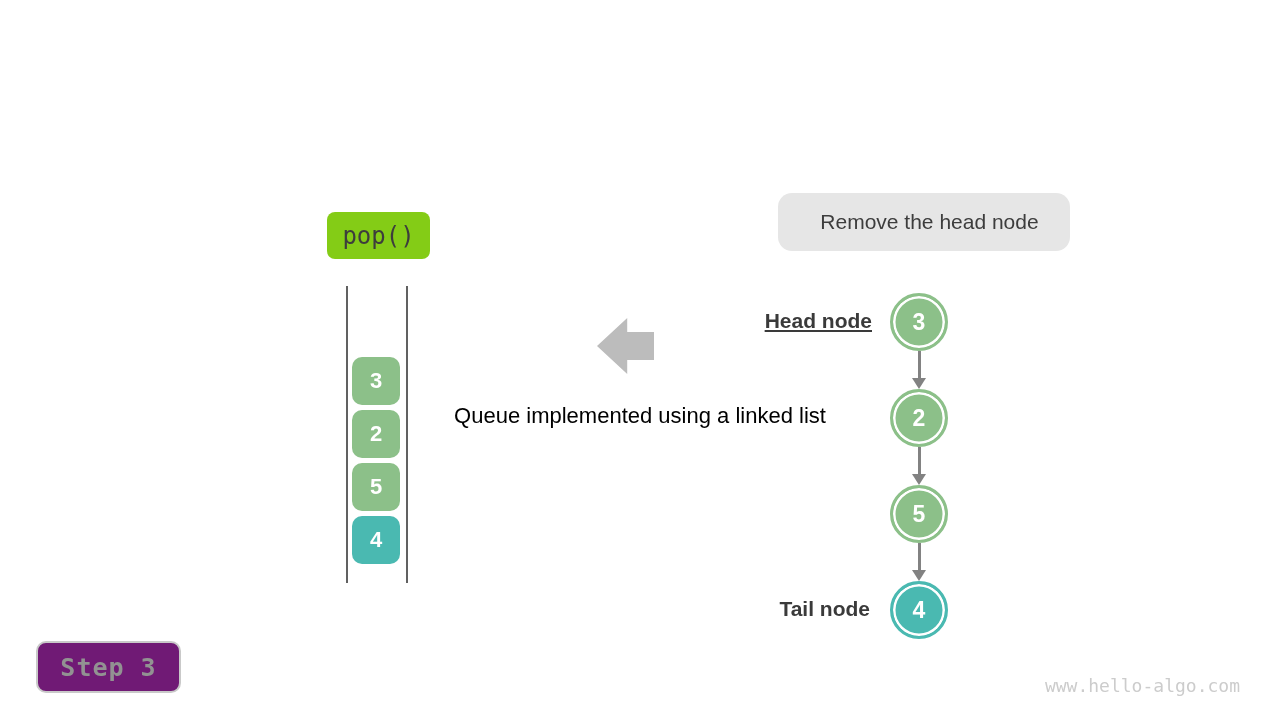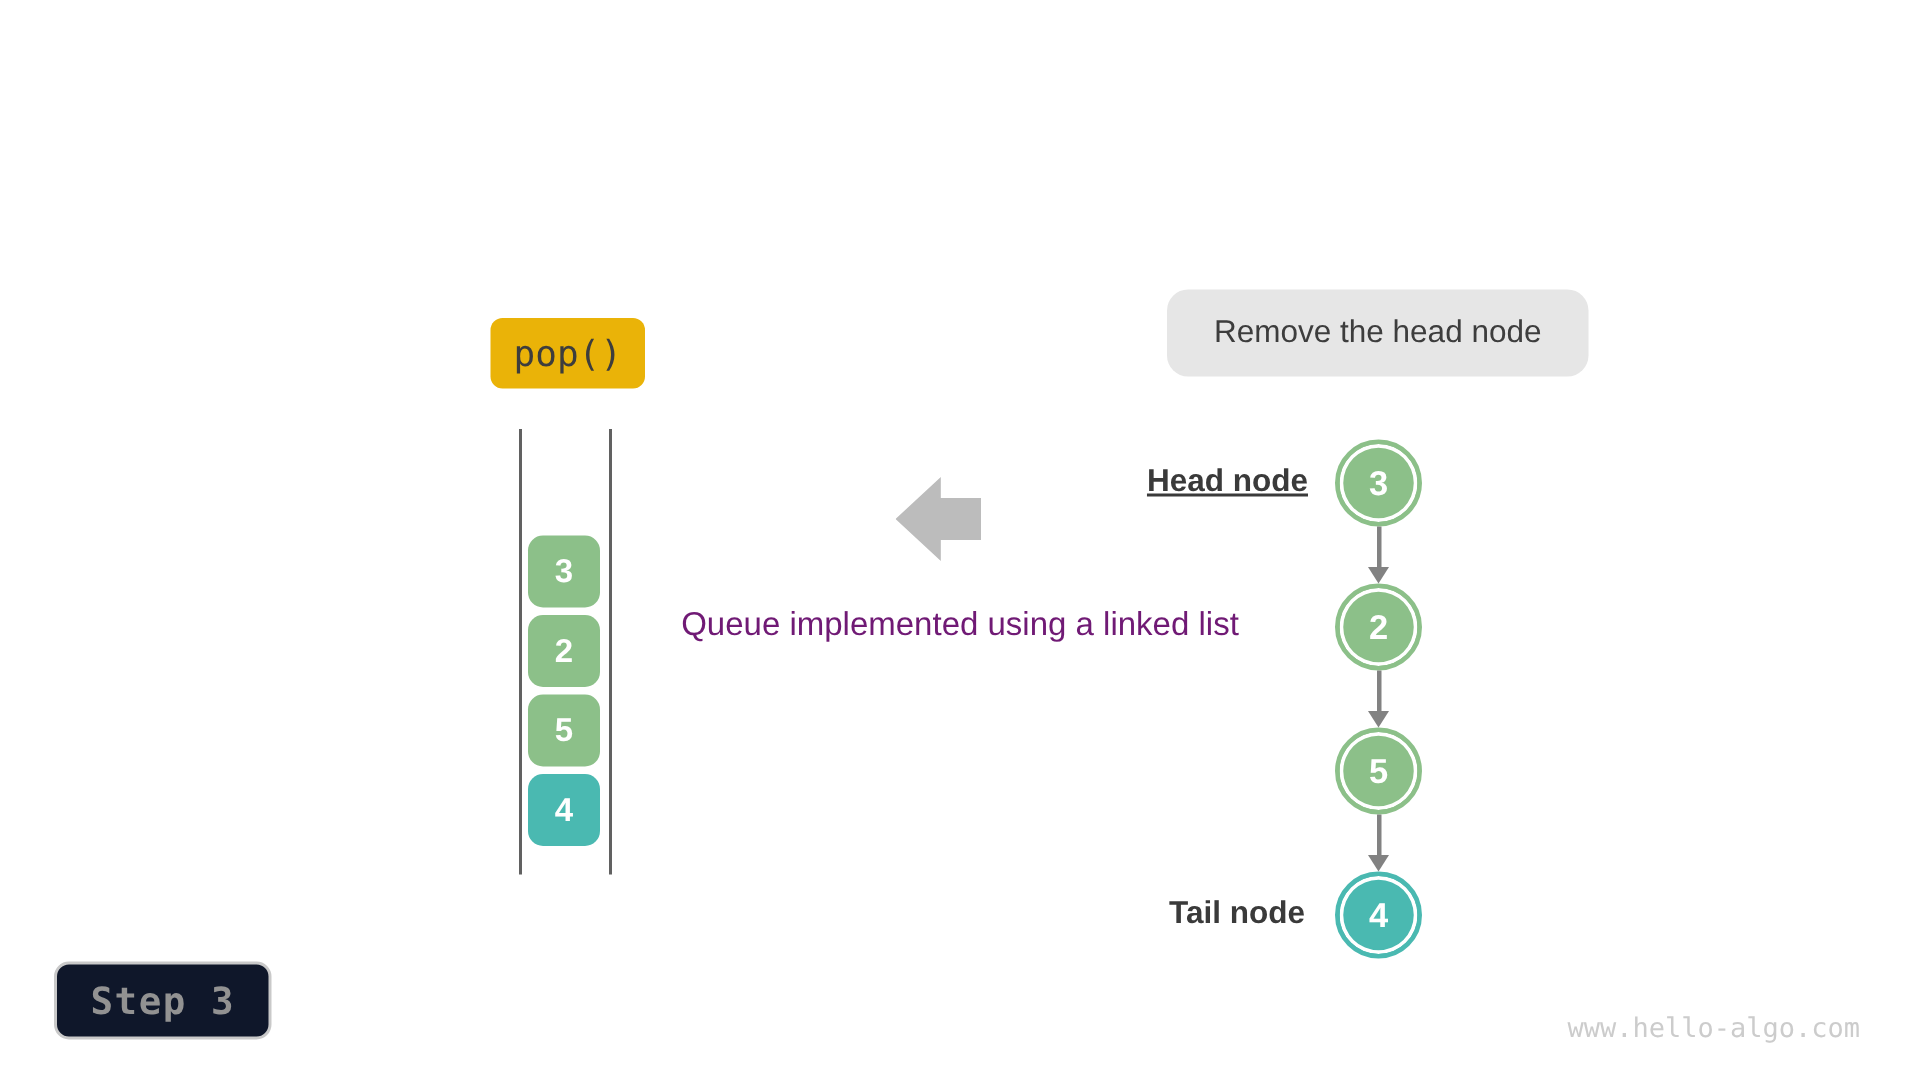--- a/index.html
+++ b/index.html
@@ -13,37 +13,38 @@
     width: 1280px;
     height: 720px;
     background: #ffffff;
     overflow: hidden;
   }
   
   .op-box {
     position: absolute;
     left: 327px; top: 212px;
     width: 103px; height: 47px;
-    background: #eab308;
+    background: #84cc16;
     border-radius: 8px;
     display: flex; align-items: center; justify-content: center;
     font-family: "DejaVu Sans Mono", monospace;
     font-size: 24px;
     color: #3d3d3d;
   }
   
   .callout-box {
     position: absolute;
     left: 778px; top: 193px;
     width: 281px; height: 58px;
     background: #e6e6e6;
     border-radius: 14px;
     display: flex; align-items: center; justify-content: center;
     font-size: 21px;
     color: #3d3d3d;
+    padding-left: 11px;
   }
   
   .rail {
     position: absolute;
     top: 286px;
     width: 2px; height: 297px;
     background: #616161;
   }
   .rail.left  { left: 346px; }
   .rail.right { left: 406px; }
@@ -67,21 +68,21 @@
     background: #bcbcbc;
     clip-path: polygon(0% 50%, 53% 0%, 53% 25%, 100% 25%, 100% 75%, 53% 75%, 53% 100%);
   }
   
   .caption {
     position: absolute;
     left: 390px; top: 403px;
     width: 500px;
     text-align: center;
     font-size: 22px;
-    color: #701a75;
+    color: #000000;
   }
   
   .node-label {
     position: absolute;
     width: 200px;
     text-align: right;
     font-size: 21px;
     font-weight: bold;
     color: #3a3a3a;
   }
@@ -121,21 +122,21 @@
     border-left: 7px solid transparent;
     border-right: 7px solid transparent;
     border-top: 11px solid #828282;
   }
   
   .step-badge {
     position: absolute;
     left: 36px; top: 641px;
     width: 145px; height: 52px;
     box-sizing: border-box;
-    background: #0f172a;
+    background: #701a75;
     border: 2px solid #c9c9c9;
     border-radius: 10px;
     display: flex; align-items: center; justify-content: center;
     font-family: "DejaVu Sans Mono", monospace;
     font-size: 25px;
     font-weight: bold;
     color: #929292;
     letter-spacing: 1px;
   }
   

